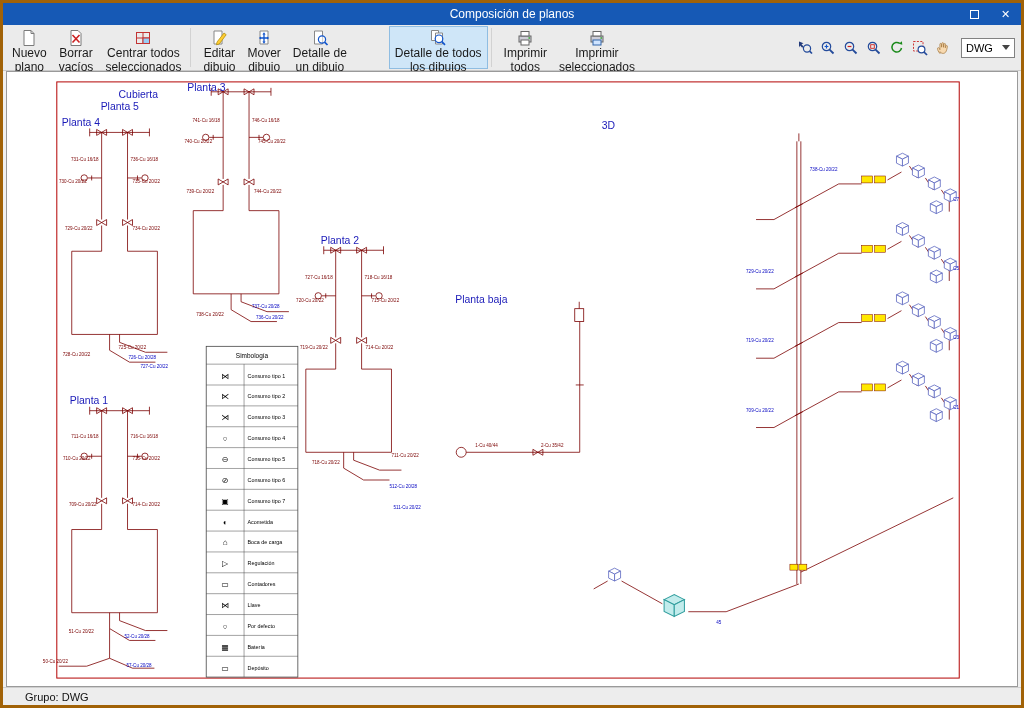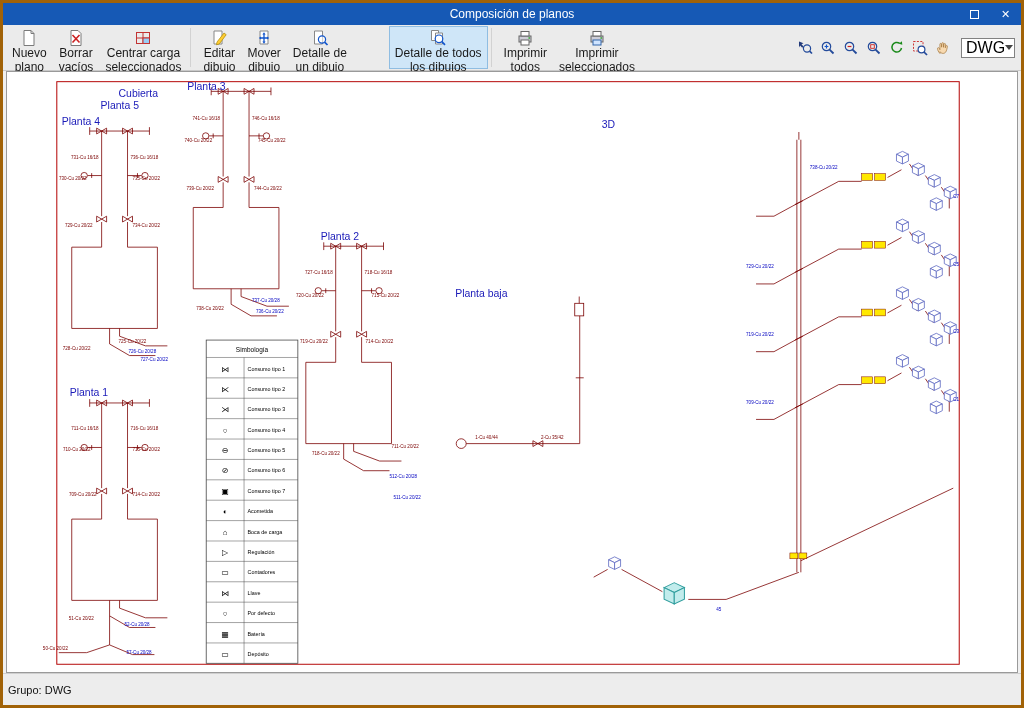--- a/index.html
+++ b/index.html
@@ -33,33 +33,33 @@
   .tbtn .ti{width:18px;height:18px;flex:0 0 auto;}
   .tbtn.active{background:#cfe6f8;border-color:#8fbde2;margin-left:36px;}
   .sep{width:4px;margin:2px 3px;border-left:1px solid #d2d2d2;}
   .spacer{flex:1;}
   .right-tools{display:flex;align-items:center;gap:2px;padding-right:3px;}
   .itool{width:21px;height:21px;display:flex;align-items:center;justify-content:center;}
   .itool svg{width:16px;height:16px;}
   .dwg-select{
     margin-left:6px;width:54px;height:20px;background:#fff;border:1px solid #818181;
     display:flex;align-items:center;justify-content:space-between;
-    font-size:16px;padding:0 4px;color:#000;
+    font-size:11px;padding:0 4px;color:#000;
   }
   .dd-arrow{width:0;height:0;border-left:4px solid transparent;border-right:4px solid transparent;border-top:5px solid #444;}
   
   .canvas{
     flex:1;margin:0 3px;background:#fff;border:1px solid #9a9a9a;
     position:relative;overflow:hidden;
   }
   .canvas svg.draw{position:absolute;inset:0;width:100%;height:100%;}
   
   .statusbar{
-    height:32px;background:#ededed;border-top:1px solid #cfcfcf;
-    font-size:11px;display:flex;align-items:center;padding-left:5px;color:#111;flex:0 0 auto;text-align:center;
+    height:18px;background:#ededed;border-top:1px solid #cfcfcf;
+    font-size:11px;display:flex;align-items:center;padding-left:22px;color:#111;flex:0 0 auto;text-align:center;
   }
   
   .sheet{fill:none;stroke:#b30000;stroke-width:1;}
   .pipe{fill:none;stroke:#7a0000;stroke-width:0.8;}
   circle.pipe{fill:none;}
   .yel{fill:#ffe800;stroke:#7a0000;stroke-width:0.5;}
   .cubef{fill:#ffffff;stroke:#5b66c0;stroke-width:0.8;}
   .cubecf{fill:#c2ecec;stroke:#2f9d9d;stroke-width:0.6;}
   text.planlbl{fill:#1a1ab8;font-size:10.5px;font-family:"Liberation Sans",sans-serif;}
   text.plbl{fill:#7a0000;font-size:4.6px;font-family:"Liberation Sans",sans-serif;}
@@ -105,21 +105,21 @@
     </div>
 
 
     <div class="tbtn">
       <svg class="ti" viewBox="0 0 18 18">
         <rect x="2.5" y="3.5" width="13" height="11" fill="none" stroke="#c23333"></rect>
         <line x1="9" y1="3.5" x2="9" y2="14.5" stroke="#c23333"></line>
         <line x1="2.5" y1="9" x2="15.5" y2="9" stroke="#c23333"></line>
         <rect x="9" y="9" width="6.5" height="5.5" fill="#99ccf5" stroke="#c23333"></rect>
       </svg>
-      <div><span>Centrar carga</span><br><span>seleccionados</span></div>
+      <div><span>Centrar todos</span><br><span>seleccionados</span></div>
     </div>
 
     <div class="sep"></div>
 
     <div class="tbtn">
       <svg class="ti" viewBox="0 0 18 18">
         <path d="M4,2 h8 v13 h-8 z" fill="#ffffff" stroke="#888888"></path>
         <path d="M7,13 L14,4 l2.2,1.7 L9.3,15 l-2.8,0.8 z" fill="#ffcc33" stroke="#aa8800" stroke-width="0.7"></path>
       </svg>
       <div><span>Editar</span><br><span>dibujo</span></div>

